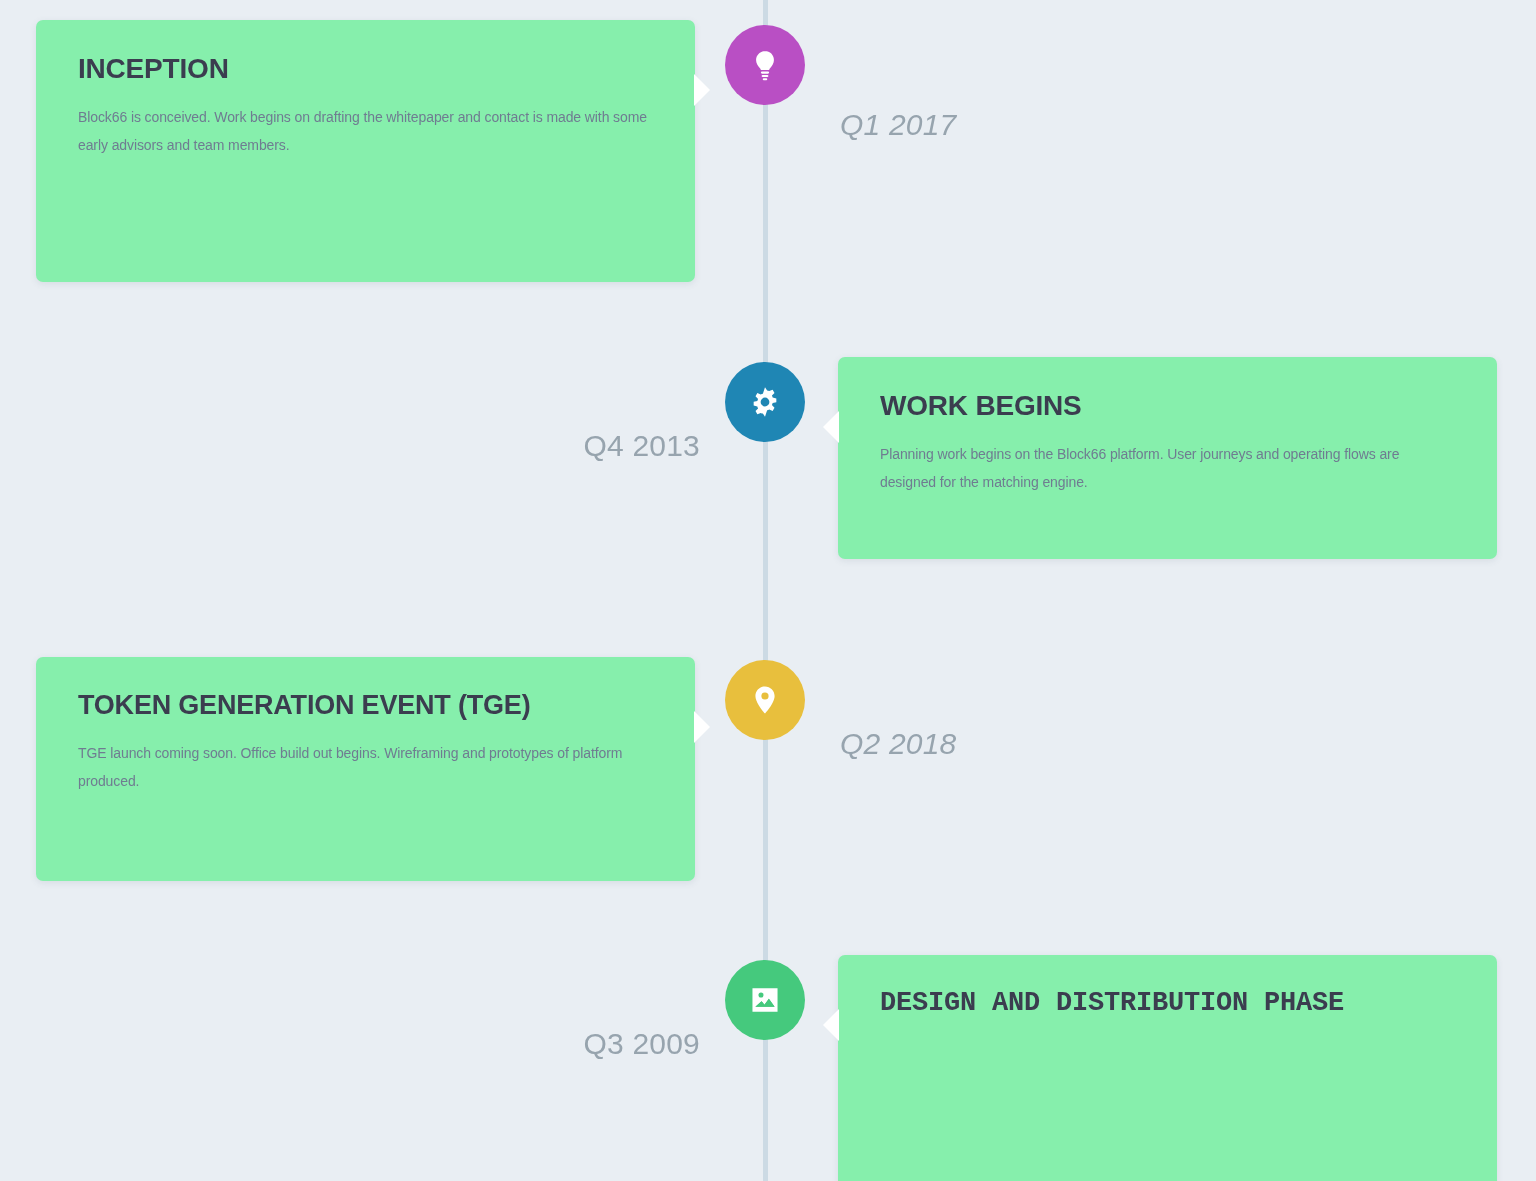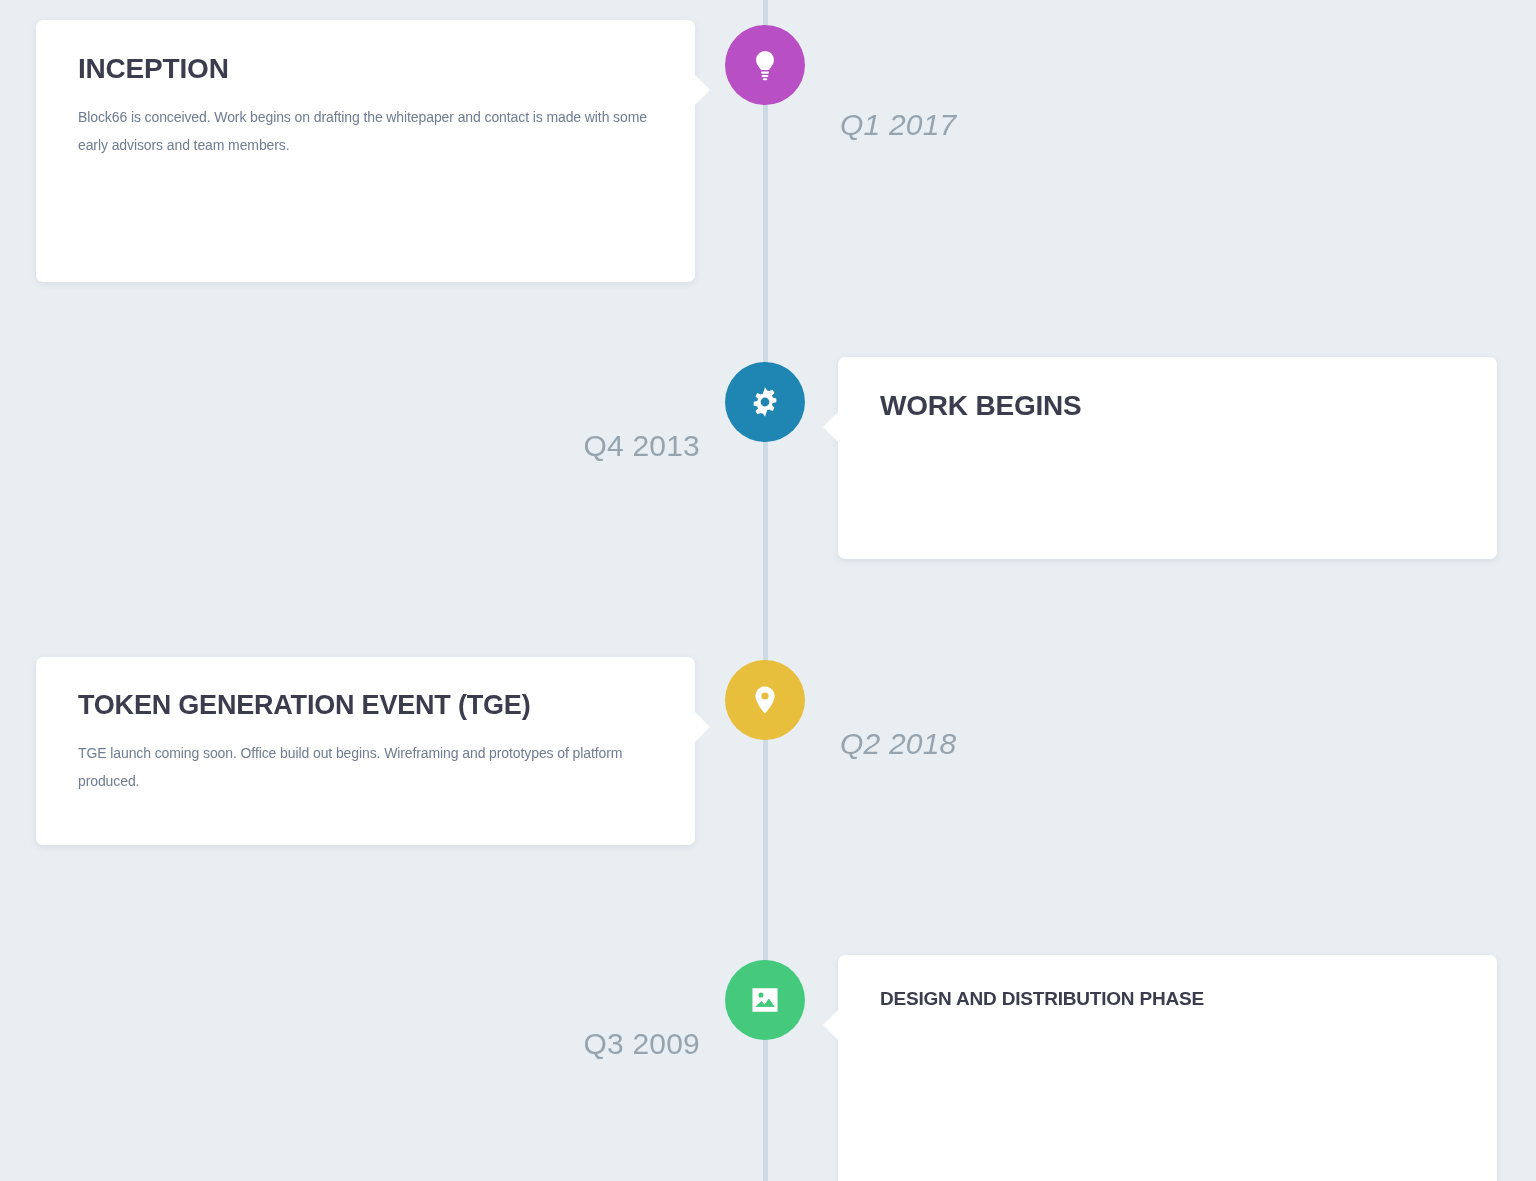--- a/index.html
+++ b/index.html
@@ -38,32 +38,32 @@
     width: 1536px;
   }
   .row-1 { top: 20px;  height: 262px; }
   .row-2 { top: 357px; height: 222px; }
   .row-3 { top: 657px; height: 224px; }
   .row-4 { top: 955px; height: 226px; }
 
   
   .card {
     position: absolute;
-    background: #ffffff;
+    background: #86efac;
     border-radius: 7px;
     box-shadow: 0 2px 7px rgba(60, 80, 100, 0.10);
     box-sizing: border-box;
     padding: 34px 42px 36px 42px;
   }
   .card.left  { left: 36px;  width: 659px; }
   .card.right { left: 838px; width: 659px; }
 
   .card.r1 { height: 262px; }
   .card.r2 { height: 202px; }
-  .card.r3 { height: 188px; }
+  .card.r3 { height: 224px; }
   .card.r4 { height: 240px; }
 
   
   .card .notch {
     position: absolute;
     width: 0; height: 0;
     top: 54px;
   }
   .card.left .notch {
     right: -15px;
@@ -82,21 +82,21 @@
     margin: 0 0 21px 0;
     font-size: 28px;
     line-height: 1.05;
     font-weight: bold;
     letter-spacing: -0.2px;
     color: #3b3d4f;
     text-transform: uppercase;
     white-space: nowrap;
   }
   .card.r3 .card-title { font-size: 27px; }
-  .card.r4 .card-title { font-size: 19px; }
+  .card.r4 .card-title { font-size: 27px; font-family: Liberation Mono, monospace; }
 
   .card-body {
     margin: 0;
     font-size: 14px;
     line-height: 1.95;
     color: #6f7c91;
     letter-spacing: -0.1px;
   }
 
   
@@ -171,20 +171,21 @@
         <svg width="34" height="34" viewBox="0 0 24 24" fill="#ffffff" aria-hidden="true">
           <path d="M12 1.6l1.5 2.2c.5.1 1 .3 1.5.5l2.4-1 1.3 2.3-1.8 1.8c.2.5.4 1 .5 1.5l2.6.6v2.6l-2.6.6c-.1.5-.3 1-.5 1.5l1.8 1.8-1.3 2.3-2.4-1c-.5.2-1 .4-1.5.5L12 22.4l-1.5-2.2c-.5-.1-1-.3-1.5-.5l-2.4 1-1.3-2.3 1.8-1.8c-.2-.5-.4-1-.5-1.5L4 14.5v-2.6l2.6-.6c.1-.5.3-1 .5-1.5L5.3 8l1.3-2.3 2.4 1c.5-.2 1-.4 1.5-.5L12 1.6z"></path>
           <circle cx="12" cy="12" r="3.1" fill="#1f86b4"></circle>
         </svg>
       </span>
     </div>
 
     <div class="card right r2">
       <div class="notch"></div>
       <h2 class="card-title">WORK BEGINS</h2>
+      <p class="card-body">Planning work begins on the Block66 platform. User journeys and operating flows are designed for the matching engine.</p>
     </div>
   </div>
 
   <div class="row row-3">
 
     <div class="card left r3">
       <div class="notch"></div>
       <h2 class="card-title">TOKEN GENERATION EVENT (TGE)</h2>
       <p class="card-body">TGE launch coming soon. Office build out begins. Wireframing and prototypes of platform produced.</p>
     </div>

